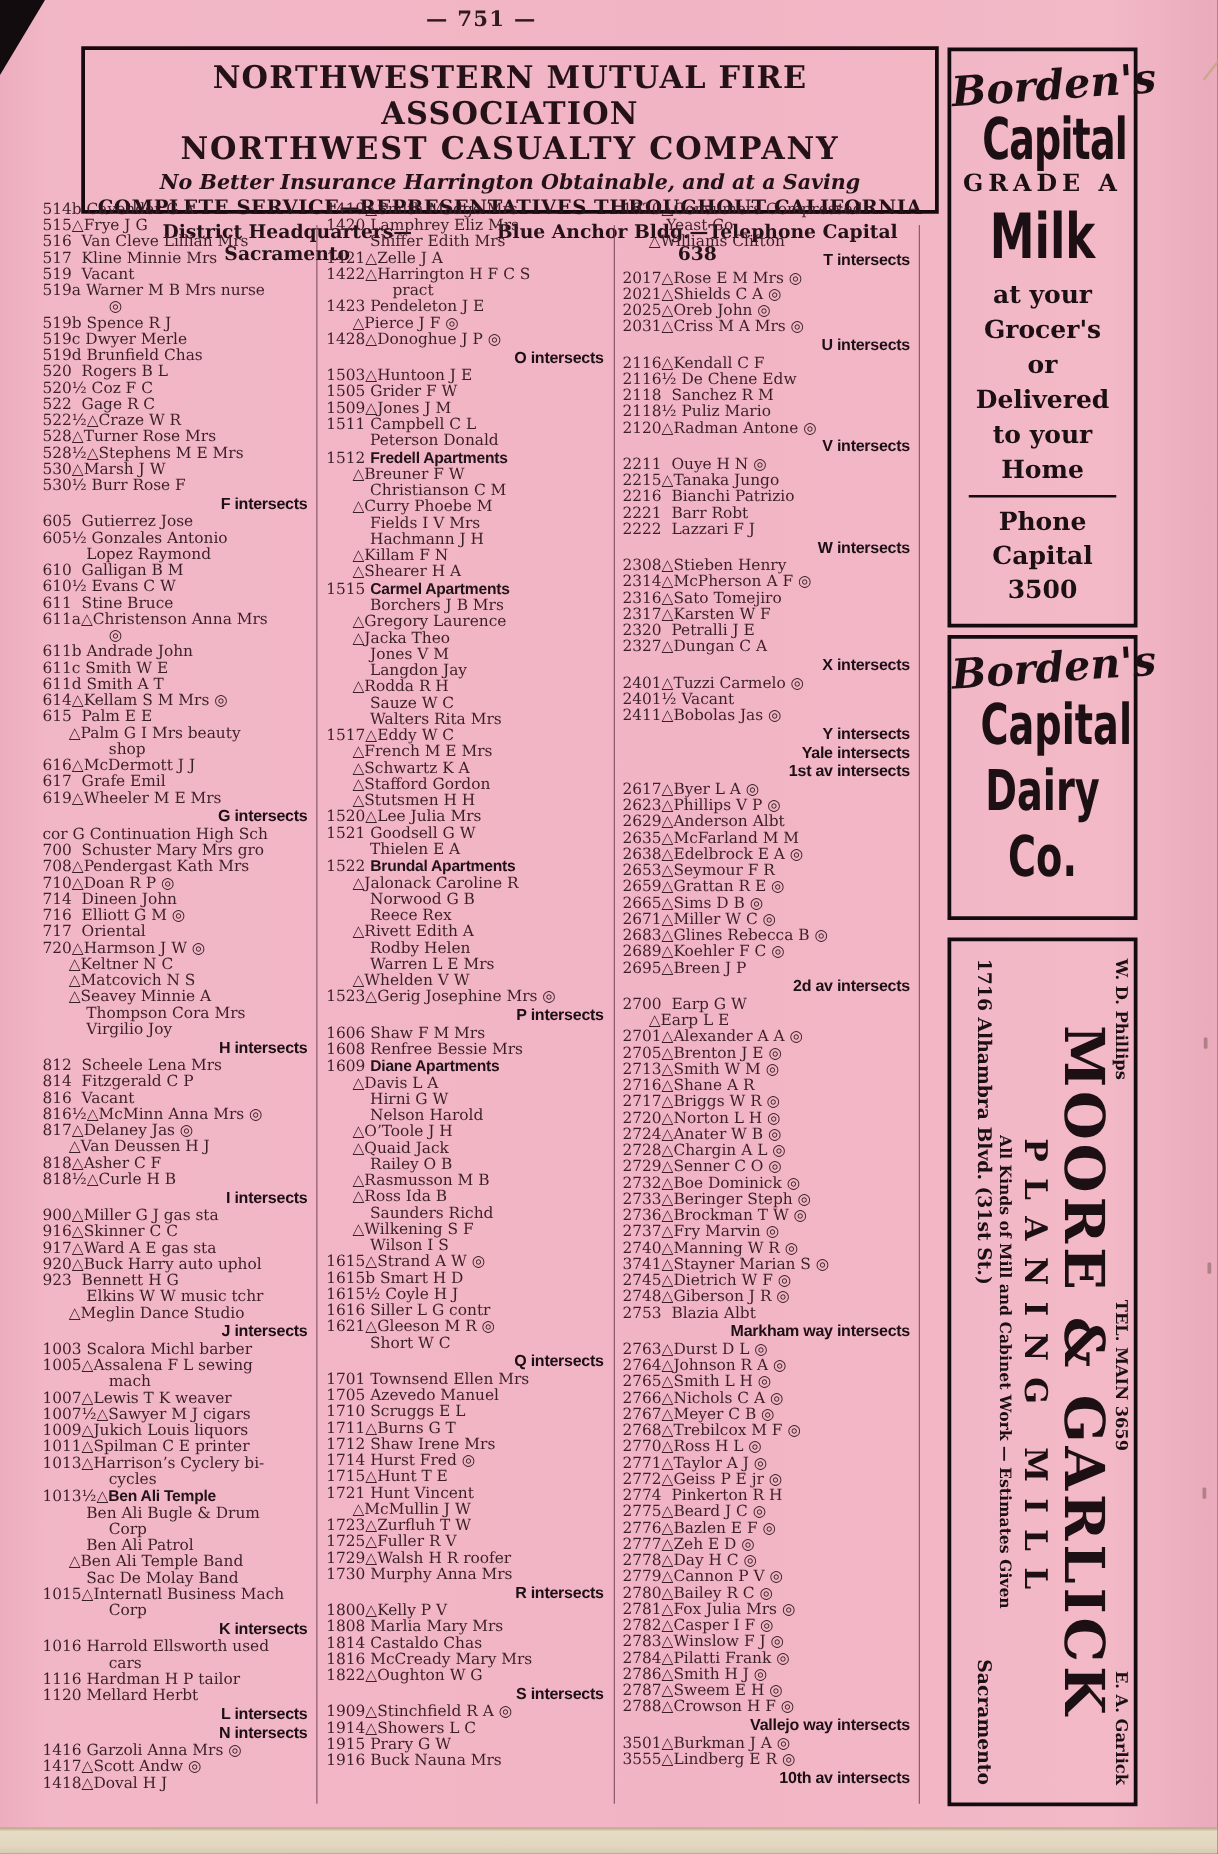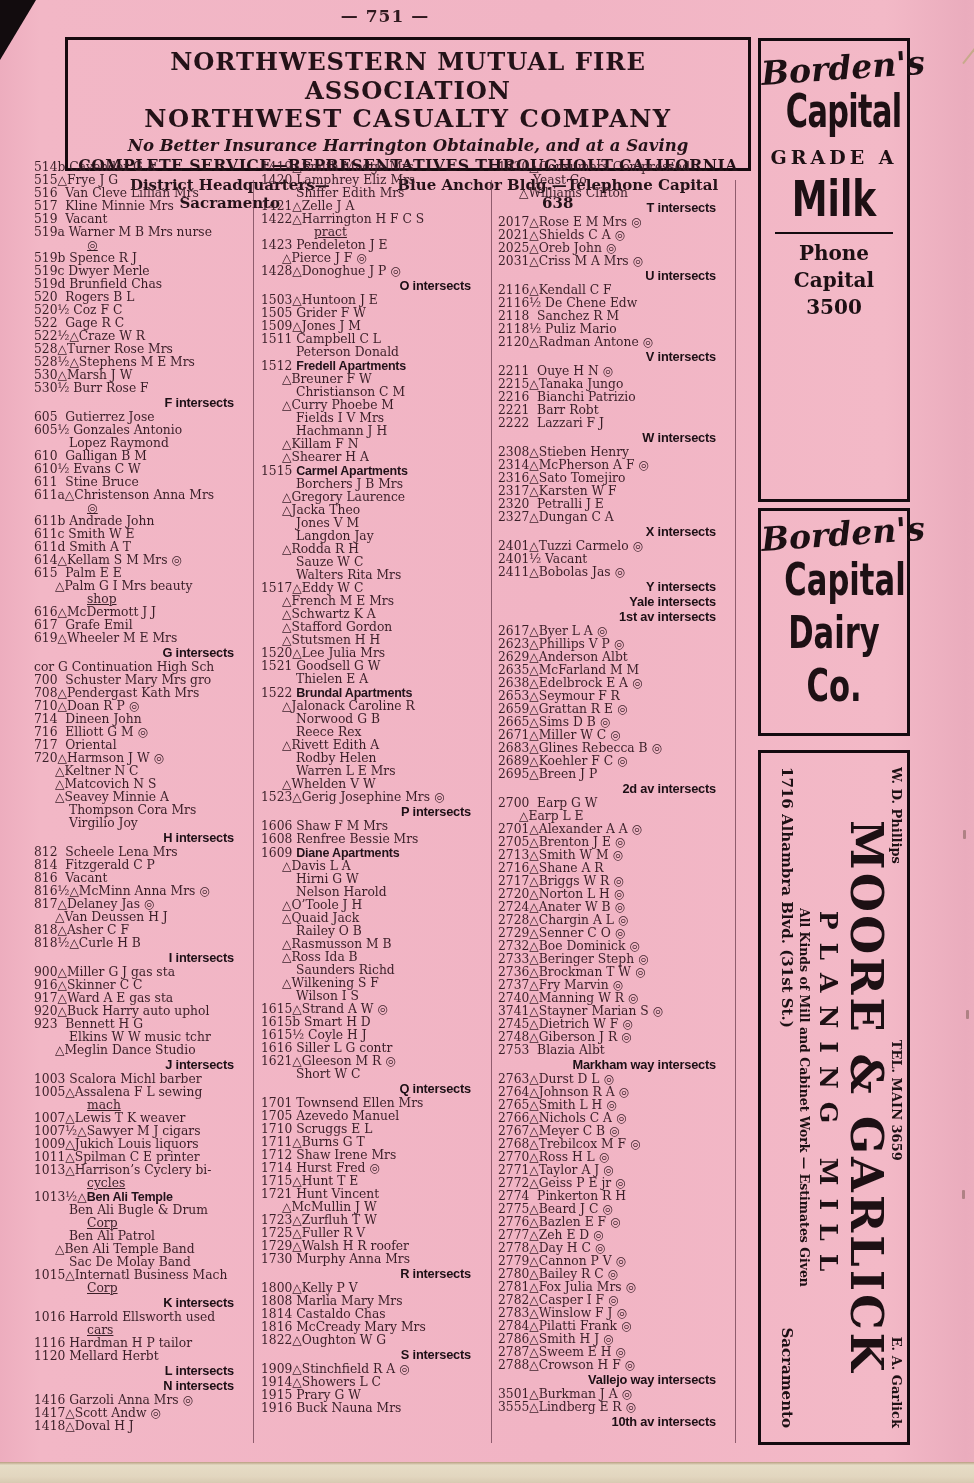--- a/index.html
+++ b/index.html
@@ -28,30 +28,30 @@
   .hb4{font:bold 16px/19px "DejaVu Serif",serif;letter-spacing:.4px;transform:scaleX(.98);}
   .hb5{display:flex;justify-content:space-between;padding:1px 12px 0 12px;
     font:bold 15px/18px "DejaVu Serif",serif;}
   
   .vrule{position:absolute;top:180px;height:1263px;width:1px;background:#6d3f50;opacity:.75;}
   .col{position:absolute;top:161px;font:12.3px/13px "DejaVu Serif",serif;
     color:#3a1f28;white-space:pre;}
   .col .ln{min-height:13px;}
   .col .ki1{padding-left:21px;}
   .col .ki2{padding-left:35px;}
-  .col .ki3{padding-left:53px;text-decoration:underline;}
+  .col .ki3{padding-left:53px;}
   .col .kx{font:bold 12.8px/13px "Liberation Sans",sans-serif;color:#1c0f15;
-    text-align:right;padding-right:4px;margin:1px 12px 2px 0;letter-spacing:-.2px;}
+    text-align:right;padding-right:4px;margin:1px 0 2px 0;letter-spacing:-.2px;}
   .col b{font:bold 12.5px "Liberation Sans",sans-serif;color:#22121a;letter-spacing:-.2px;}
   
   .adbox{position:absolute;left:758px;width:152px;border:3px solid #140b10;
     box-sizing:border-box;text-align:center;color:#1d1014;background:transparent;}
   .script{font:bold italic 33px/36px "DejaVu Serif",serif;transform:rotate(-4deg);margin-top:10px;}
   .heavy{font:bold 46px/48px "DejaVu Sans",sans-serif;letter-spacing:-1px;transform:scaleX(.66);}
-  .grade{font:bold 19px/24px "DejaVu Serif",serif;letter-spacing:4px;margin-top:10px;}
+  .grade{font:bold 19px/24px "DejaVu Serif",serif;letter-spacing:4px;margin-top:0;}
   .milk{font:bold 50px/52px "DejaVu Sans",sans-serif;transform:scaleX(.72);margin-top:4px;}
   .milkline{font:bold 20px/28px "DejaVu Serif",serif;}
   .adrule{width:118px;height:2px;background:#140b10;margin:7px auto 6px auto;}
   .phoneline{font:bold 20px/27px "DejaVu Serif",serif;}
   .dairyword{font:bold 45px/53px "DejaVu Sans",sans-serif;transform:scaleX(.68);}
   
   .rotwrap{position:absolute;left:758px;top:750px;width:152px;height:695px;
     border:3px solid #140b10;box-sizing:border-box;}
   .rot{position:absolute;left:0;top:0;width:689px;height:146px;
     transform:rotate(90deg) translateY(-146px);transform-origin:top left;color:#1d1014;}
@@ -92,20 +92,28 @@
 
   <div class="col" id="col0" style="left:34px;width:216px"><div class="ln"><span>514b Cavender G A</span></div><div class="ln"><span>515△Frye J G</span></div><div class="ln"><span>516  Van Cleve Lillian Mrs</span></div><div class="ln"><span>517  Kline Minnie Mrs</span></div><div class="ln"><span>519  Vacant</span></div><div class="ln"><span>519a Warner M B Mrs nurse</span></div><div class="ln ki3"><span>◎</span></div><div class="ln"><span>519b Spence R J</span></div><div class="ln"><span>519c Dwyer Merle</span></div><div class="ln"><span>519d Brunfield Chas</span></div><div class="ln"><span>520  Rogers B L</span></div><div class="ln"><span>520½ Coz F C</span></div><div class="ln"><span>522  Gage R C</span></div><div class="ln"><span>522½△Craze W R</span></div><div class="ln"><span>528△Turner Rose Mrs</span></div><div class="ln"><span>528½△Stephens M E Mrs</span></div><div class="ln"><span>530△Marsh J W</span></div><div class="ln"><span>530½ Burr Rose F</span></div><div class="ln kx"><span>F intersects</span></div><div class="ln"><span>605  Gutierrez Jose</span></div><div class="ln"><span>605½ Gonzales Antonio</span></div><div class="ln ki2"><span>Lopez Raymond</span></div><div class="ln"><span>610  Galligan B M</span></div><div class="ln"><span>610½ Evans C W</span></div><div class="ln"><span>611  Stine Bruce</span></div><div class="ln"><span>611a△Christenson Anna Mrs</span></div><div class="ln ki3"><span>◎</span></div><div class="ln"><span>611b Andrade John</span></div><div class="ln"><span>611c Smith W E</span></div><div class="ln"><span>611d Smith A T</span></div><div class="ln"><span>614△Kellam S M Mrs ◎</span></div><div class="ln"><span>615  Palm E E</span></div><div class="ln ki1"><span>△Palm G I Mrs beauty</span></div><div class="ln ki3"><span>shop</span></div><div class="ln"><span>616△McDermott J J</span></div><div class="ln"><span>617  Grafe Emil</span></div><div class="ln"><span>619△Wheeler M E Mrs</span></div><div class="ln kx"><span>G intersects</span></div><div class="ln"><span>cor G Continuation High Sch</span></div><div class="ln"><span>700  Schuster Mary Mrs gro</span></div><div class="ln"><span>708△Pendergast Kath Mrs</span></div><div class="ln"><span>710△Doan R P ◎</span></div><div class="ln"><span>714  Dineen John</span></div><div class="ln"><span>716  Elliott G M ◎</span></div><div class="ln"><span>717  Oriental</span></div><div class="ln"><span>720△Harmson J W ◎</span></div><div class="ln ki1"><span>△Keltner N C</span></div><div class="ln ki1"><span>△Matcovich N S</span></div><div class="ln ki1"><span>△Seavey Minnie A</span></div><div class="ln ki2"><span>Thompson Cora Mrs</span></div><div class="ln ki2"><span>Virgilio Joy</span></div><div class="ln kx"><span>H intersects</span></div><div class="ln"><span>812  Scheele Lena Mrs</span></div><div class="ln"><span>814  Fitzgerald C P</span></div><div class="ln"><span>816  Vacant</span></div><div class="ln"><span>816½△McMinn Anna Mrs ◎</span></div><div class="ln"><span>817△Delaney Jas ◎</span></div><div class="ln ki1"><span>△Van Deussen H J</span></div><div class="ln"><span>818△Asher C F</span></div><div class="ln"><span>818½△Curle H B</span></div><div class="ln kx"><span>I intersects</span></div><div class="ln"><span>900△Miller G J gas sta</span></div><div class="ln"><span>916△Skinner C C</span></div><div class="ln"><span>917△Ward A E gas sta</span></div><div class="ln"><span>920△Buck Harry auto uphol</span></div><div class="ln"><span>923  Bennett H G</span></div><div class="ln ki2"><span>Elkins W W music tchr</span></div><div class="ln ki1"><span>△Meglin Dance Studio</span></div><div class="ln kx"><span>J intersects</span></div><div class="ln"><span>1003 Scalora Michl barber</span></div><div class="ln"><span>1005△Assalena F L sewing</span></div><div class="ln ki3"><span>mach</span></div><div class="ln"><span>1007△Lewis T K weaver</span></div><div class="ln"><span>1007½△Sawyer M J cigars</span></div><div class="ln"><span>1009△Jukich Louis liquors</span></div><div class="ln"><span>1011△Spilman C E printer</span></div><div class="ln"><span>1013△Harrison’s Cyclery bi-</span></div><div class="ln ki3"><span>cycles</span></div><div class="ln"><span>1013½△</span><b>Ben Ali Temple</b></div><div class="ln ki2"><span>Ben Ali Bugle &amp; Drum</span></div><div class="ln ki3"><span>Corp</span></div><div class="ln ki2"><span>Ben Ali Patrol</span></div><div class="ln ki1"><span>△Ben Ali Temple Band</span></div><div class="ln ki2"><span>Sac De Molay Band</span></div><div class="ln"><span>1015△Internatl Business Mach</span></div><div class="ln ki3"><span>Corp</span></div><div class="ln kx"><span>K intersects</span></div><div class="ln"><span>1016 Harrold Ellsworth used</span></div><div class="ln ki3"><span>cars</span></div><div class="ln"><span>1116 Hardman H P tailor</span></div><div class="ln"><span>1120 Mellard Herbt</span></div><div class="ln kx"><span>L intersects</span></div><div class="ln kx"><span>N intersects</span></div><div class="ln"><span>1416 Garzoli Anna Mrs ◎</span></div><div class="ln"><span>1417△Scott Andw ◎</span></div><div class="ln"><span>1418△Doval H J</span></div></div>
   <div class="col" id="col1" style="left:261px;width:226px"><div class="ln"><span>1419△Smith Madge Mrs</span></div><div class="ln"><span>1420 Lamphrey Eliz Mrs</span></div><div class="ln ki2"><span>Shiffer Edith Mrs</span></div><div class="ln"><span>1421△Zelle J A</span></div><div class="ln"><span>1422△Harrington H F C S</span></div><div class="ln ki3"><span>pract</span></div><div class="ln"><span>1423 Pendeleton J E</span></div><div class="ln ki1"><span>△Pierce J F ◎</span></div><div class="ln"><span>1428△Donoghue J P ◎</span></div><div class="ln kx"><span>O intersects</span></div><div class="ln"><span>1503△Huntoon J E</span></div><div class="ln"><span>1505 Grider F W</span></div><div class="ln"><span>1509△Jones J M</span></div><div class="ln"><span>1511 Campbell C L</span></div><div class="ln ki2"><span>Peterson Donald</span></div><div class="ln"><span>1512 </span><b>Fredell Apartments</b></div><div class="ln ki1"><span>△Breuner F W</span></div><div class="ln ki2"><span>Christianson C M</span></div><div class="ln ki1"><span>△Curry Phoebe M</span></div><div class="ln ki2"><span>Fields I V Mrs</span></div><div class="ln ki2"><span>Hachmann J H</span></div><div class="ln ki1"><span>△Killam F N</span></div><div class="ln ki1"><span>△Shearer H A</span></div><div class="ln"><span>1515 </span><b>Carmel Apartments</b></div><div class="ln ki2"><span>Borchers J B Mrs</span></div><div class="ln ki1"><span>△Gregory Laurence</span></div><div class="ln ki1"><span>△Jacka Theo</span></div><div class="ln ki2"><span>Jones V M</span></div><div class="ln ki2"><span>Langdon Jay</span></div><div class="ln ki1"><span>△Rodda R H</span></div><div class="ln ki2"><span>Sauze W C</span></div><div class="ln ki2"><span>Walters Rita Mrs</span></div><div class="ln"><span>1517△Eddy W C</span></div><div class="ln ki1"><span>△French M E Mrs</span></div><div class="ln ki1"><span>△Schwartz K A</span></div><div class="ln ki1"><span>△Stafford Gordon</span></div><div class="ln ki1"><span>△Stutsmen H H</span></div><div class="ln"><span>1520△Lee Julia Mrs</span></div><div class="ln"><span>1521 Goodsell G W</span></div><div class="ln ki2"><span>Thielen E A</span></div><div class="ln"><span>1522 </span><b>Brundal Apartments</b></div><div class="ln ki1"><span>△Jalonack Caroline R</span></div><div class="ln ki2"><span>Norwood G B</span></div><div class="ln ki2"><span>Reece Rex</span></div><div class="ln ki1"><span>△Rivett Edith A</span></div><div class="ln ki2"><span>Rodby Helen</span></div><div class="ln ki2"><span>Warren L E Mrs</span></div><div class="ln ki1"><span>△Whelden V W</span></div><div class="ln"><span>1523△Gerig Josephine Mrs ◎</span></div><div class="ln kx"><span>P intersects</span></div><div class="ln"><span>1606 Shaw F M Mrs</span></div><div class="ln"><span>1608 Renfree Bessie Mrs</span></div><div class="ln"><span>1609 </span><b>Diane Apartments</b></div><div class="ln ki1"><span>△Davis L A</span></div><div class="ln ki2"><span>Hirni G W</span></div><div class="ln ki2"><span>Nelson Harold</span></div><div class="ln ki1"><span>△O’Toole J H</span></div><div class="ln ki1"><span>△Quaid Jack</span></div><div class="ln ki2"><span>Railey O B</span></div><div class="ln ki1"><span>△Rasmusson M B</span></div><div class="ln ki1"><span>△Ross Ida B</span></div><div class="ln ki2"><span>Saunders Richd</span></div><div class="ln ki1"><span>△Wilkening S F</span></div><div class="ln ki2"><span>Wilson I S</span></div><div class="ln"><span>1615△Strand A W ◎</span></div><div class="ln"><span>1615b Smart H D</span></div><div class="ln"><span>1615½ Coyle H J</span></div><div class="ln"><span>1616 Siller L G contr</span></div><div class="ln"><span>1621△Gleeson M R ◎</span></div><div class="ln ki2"><span>Short W C</span></div><div class="ln kx"><span>Q intersects</span></div><div class="ln"><span>1701 Townsend Ellen Mrs</span></div><div class="ln"><span>1705 Azevedo Manuel</span></div><div class="ln"><span>1710 Scruggs E L</span></div><div class="ln"><span>1711△Burns G T</span></div><div class="ln"><span>1712 Shaw Irene Mrs</span></div><div class="ln"><span>1714 Hurst Fred ◎</span></div><div class="ln"><span>1715△Hunt T E</span></div><div class="ln"><span>1721 Hunt Vincent</span></div><div class="ln ki1"><span>△McMullin J W</span></div><div class="ln"><span>1723△Zurfluh T W</span></div><div class="ln"><span>1725△Fuller R V</span></div><div class="ln"><span>1729△Walsh H R roofer</span></div><div class="ln"><span>1730 Murphy Anna Mrs</span></div><div class="ln kx"><span>R intersects</span></div><div class="ln"><span>1800△Kelly P V</span></div><div class="ln"><span>1808 Marlia Mary Mrs</span></div><div class="ln"><span>1814 Castaldo Chas</span></div><div class="ln"><span>1816 McCready Mary Mrs</span></div><div class="ln"><span>1822△Oughton W G</span></div><div class="ln kx"><span>S intersects</span></div><div class="ln"><span>1909△Stinchfield R A ◎</span></div><div class="ln"><span>1914△Showers L C</span></div><div class="ln"><span>1915 Prary G W</span></div><div class="ln"><span>1916 Buck Nauna Mrs</span></div></div>
   <div class="col" id="col2" style="left:498px;width:234px"><div class="ln"><span>1920△Consumers Compressed</span></div><div class="ln ki2"><span>Yeast Co</span></div><div class="ln ki1"><span>△Williams Clifton</span></div><div class="ln kx"><span>T intersects</span></div><div class="ln"><span>2017△Rose E M Mrs ◎</span></div><div class="ln"><span>2021△Shields C A ◎</span></div><div class="ln"><span>2025△Oreb John ◎</span></div><div class="ln"><span>2031△Criss M A Mrs ◎</span></div><div class="ln kx"><span>U intersects</span></div><div class="ln"><span>2116△Kendall C F</span></div><div class="ln"><span>2116½ De Chene Edw</span></div><div class="ln"><span>2118  Sanchez R M</span></div><div class="ln"><span>2118½ Puliz Mario</span></div><div class="ln"><span>2120△Radman Antone ◎</span></div><div class="ln kx"><span>V intersects</span></div><div class="ln"><span>2211  Ouye H N ◎</span></div><div class="ln"><span>2215△Tanaka Jungo</span></div><div class="ln"><span>2216  Bianchi Patrizio</span></div><div class="ln"><span>2221  Barr Robt</span></div><div class="ln"><span>2222  Lazzari F J</span></div><div class="ln kx"><span>W intersects</span></div><div class="ln"><span>2308△Stieben Henry</span></div><div class="ln"><span>2314△McPherson A F ◎</span></div><div class="ln"><span>2316△Sato Tomejiro</span></div><div class="ln"><span>2317△Karsten W F</span></div><div class="ln"><span>2320  Petralli J E</span></div><div class="ln"><span>2327△Dungan C A</span></div><div class="ln kx"><span>X intersects</span></div><div class="ln"><span>2401△Tuzzi Carmelo ◎</span></div><div class="ln"><span>2401½ Vacant</span></div><div class="ln"><span>2411△Bobolas Jas ◎</span></div><div class="ln kx"><span>Y intersects</span></div><div class="ln kx"><span>Yale intersects</span></div><div class="ln kx"><span>1st av intersects</span></div><div class="ln"><span>2617△Byer L A ◎</span></div><div class="ln"><span>2623△Phillips V P ◎</span></div><div class="ln"><span>2629△Anderson Albt</span></div><div class="ln"><span>2635△McFarland M M</span></div><div class="ln"><span>2638△Edelbrock E A ◎</span></div><div class="ln"><span>2653△Seymour F R</span></div><div class="ln"><span>2659△Grattan R E ◎</span></div><div class="ln"><span>2665△Sims D B ◎</span></div><div class="ln"><span>2671△Miller W C ◎</span></div><div class="ln"><span>2683△Glines Rebecca B ◎</span></div><div class="ln"><span>2689△Koehler F C ◎</span></div><div class="ln"><span>2695△Breen J P</span></div><div class="ln kx"><span>2d av intersects</span></div><div class="ln"><span>2700  Earp G W</span></div><div class="ln ki1"><span>△Earp L E</span></div><div class="ln"><span>2701△Alexander A A ◎</span></div><div class="ln"><span>2705△Brenton J E ◎</span></div><div class="ln"><span>2713△Smith W M ◎</span></div><div class="ln"><span>2716△Shane A R</span></div><div class="ln"><span>2717△Briggs W R ◎</span></div><div class="ln"><span>2720△Norton L H ◎</span></div><div class="ln"><span>2724△Anater W B ◎</span></div><div class="ln"><span>2728△Chargin A L ◎</span></div><div class="ln"><span>2729△Senner C O ◎</span></div><div class="ln"><span>2732△Boe Dominick ◎</span></div><div class="ln"><span>2733△Beringer Steph ◎</span></div><div class="ln"><span>2736△Brockman T W ◎</span></div><div class="ln"><span>2737△Fry Marvin ◎</span></div><div class="ln"><span>2740△Manning W R ◎</span></div><div class="ln"><span>3741△Stayner Marian S ◎</span></div><div class="ln"><span>2745△Dietrich W F ◎</span></div><div class="ln"><span>2748△Giberson J R ◎</span></div><div class="ln"><span>2753  Blazia Albt</span></div><div class="ln kx"><span>Markham way intersects</span></div><div class="ln"><span>2763△Durst D L ◎</span></div><div class="ln"><span>2764△Johnson R A ◎</span></div><div class="ln"><span>2765△Smith L H ◎</span></div><div class="ln"><span>2766△Nichols C A ◎</span></div><div class="ln"><span>2767△Meyer C B ◎</span></div><div class="ln"><span>2768△Trebilcox M F ◎</span></div><div class="ln"><span>2770△Ross H L ◎</span></div><div class="ln"><span>2771△Taylor A J ◎</span></div><div class="ln"><span>2772△Geiss P E jr ◎</span></div><div class="ln"><span>2774  Pinkerton R H</span></div><div class="ln"><span>2775△Beard J C ◎</span></div><div class="ln"><span>2776△Bazlen E F ◎</span></div><div class="ln"><span>2777△Zeh E D ◎</span></div><div class="ln"><span>2778△Day H C ◎</span></div><div class="ln"><span>2779△Cannon P V ◎</span></div><div class="ln"><span>2780△Bailey R C ◎</span></div><div class="ln"><span>2781△Fox Julia Mrs ◎</span></div><div class="ln"><span>2782△Casper I F ◎</span></div><div class="ln"><span>2783△Winslow F J ◎</span></div><div class="ln"><span>2784△Pilatti Frank ◎</span></div><div class="ln"><span>2786△Smith H J ◎</span></div><div class="ln"><span>2787△Sweem E H ◎</span></div><div class="ln"><span>2788△Crowson H F ◎</span></div><div class="ln kx"><span>Vallejo way intersects</span></div><div class="ln"><span>3501△Burkman J A ◎</span></div><div class="ln"><span>3555△Lindberg E R ◎</span></div><div class="ln kx"><span>10th av intersects</span></div></div>
 
   <div class="adbox" style="top:38px;height:464px">
     <div class="script">Borden's</div>
     <div class="heavy">Capital</div>
     <div class="grade">GRADE A</div>
     <div class="milk">Milk</div>
+    <div style="margin-top:6px">
+      <div class="milkline">at your</div>
+      <div class="milkline">Grocer's</div>
+      <div class="milkline">or</div>
+      <div class="milkline">Delivered</div>
+      <div class="milkline">to your</div>
+      <div class="milkline">Home</div>
+    </div>
     <div class="adrule"></div>
     <div class="phoneline">Phone</div>
     <div class="phoneline">Capital</div>
     <div class="phoneline">3500</div>
   </div>
 
   <div class="adbox" style="top:508px;height:228px">
     <div class="script" style="margin-top:6px">Borden's</div>
     <div class="dairyword">Capital</div>
     <div class="dairyword">Dairy</div>

